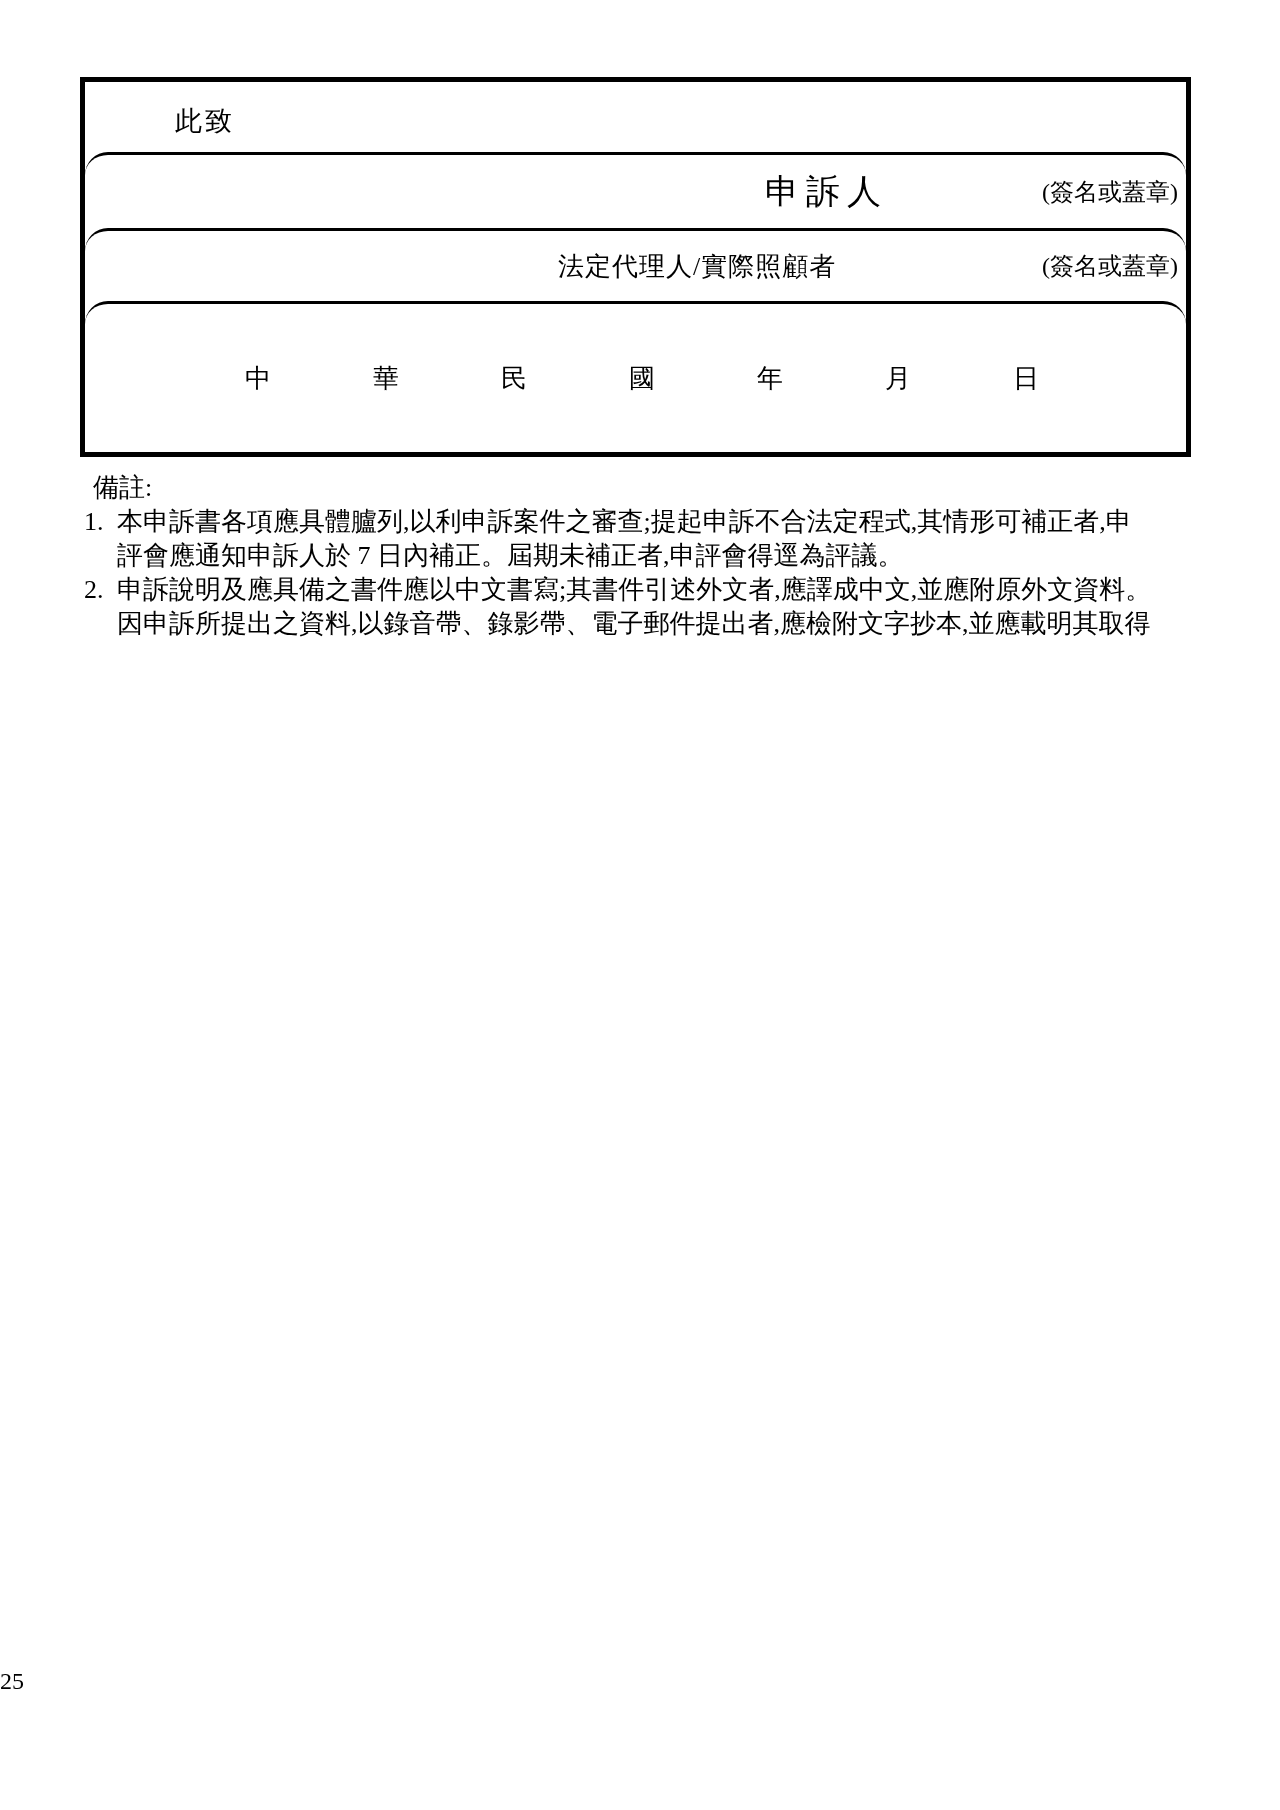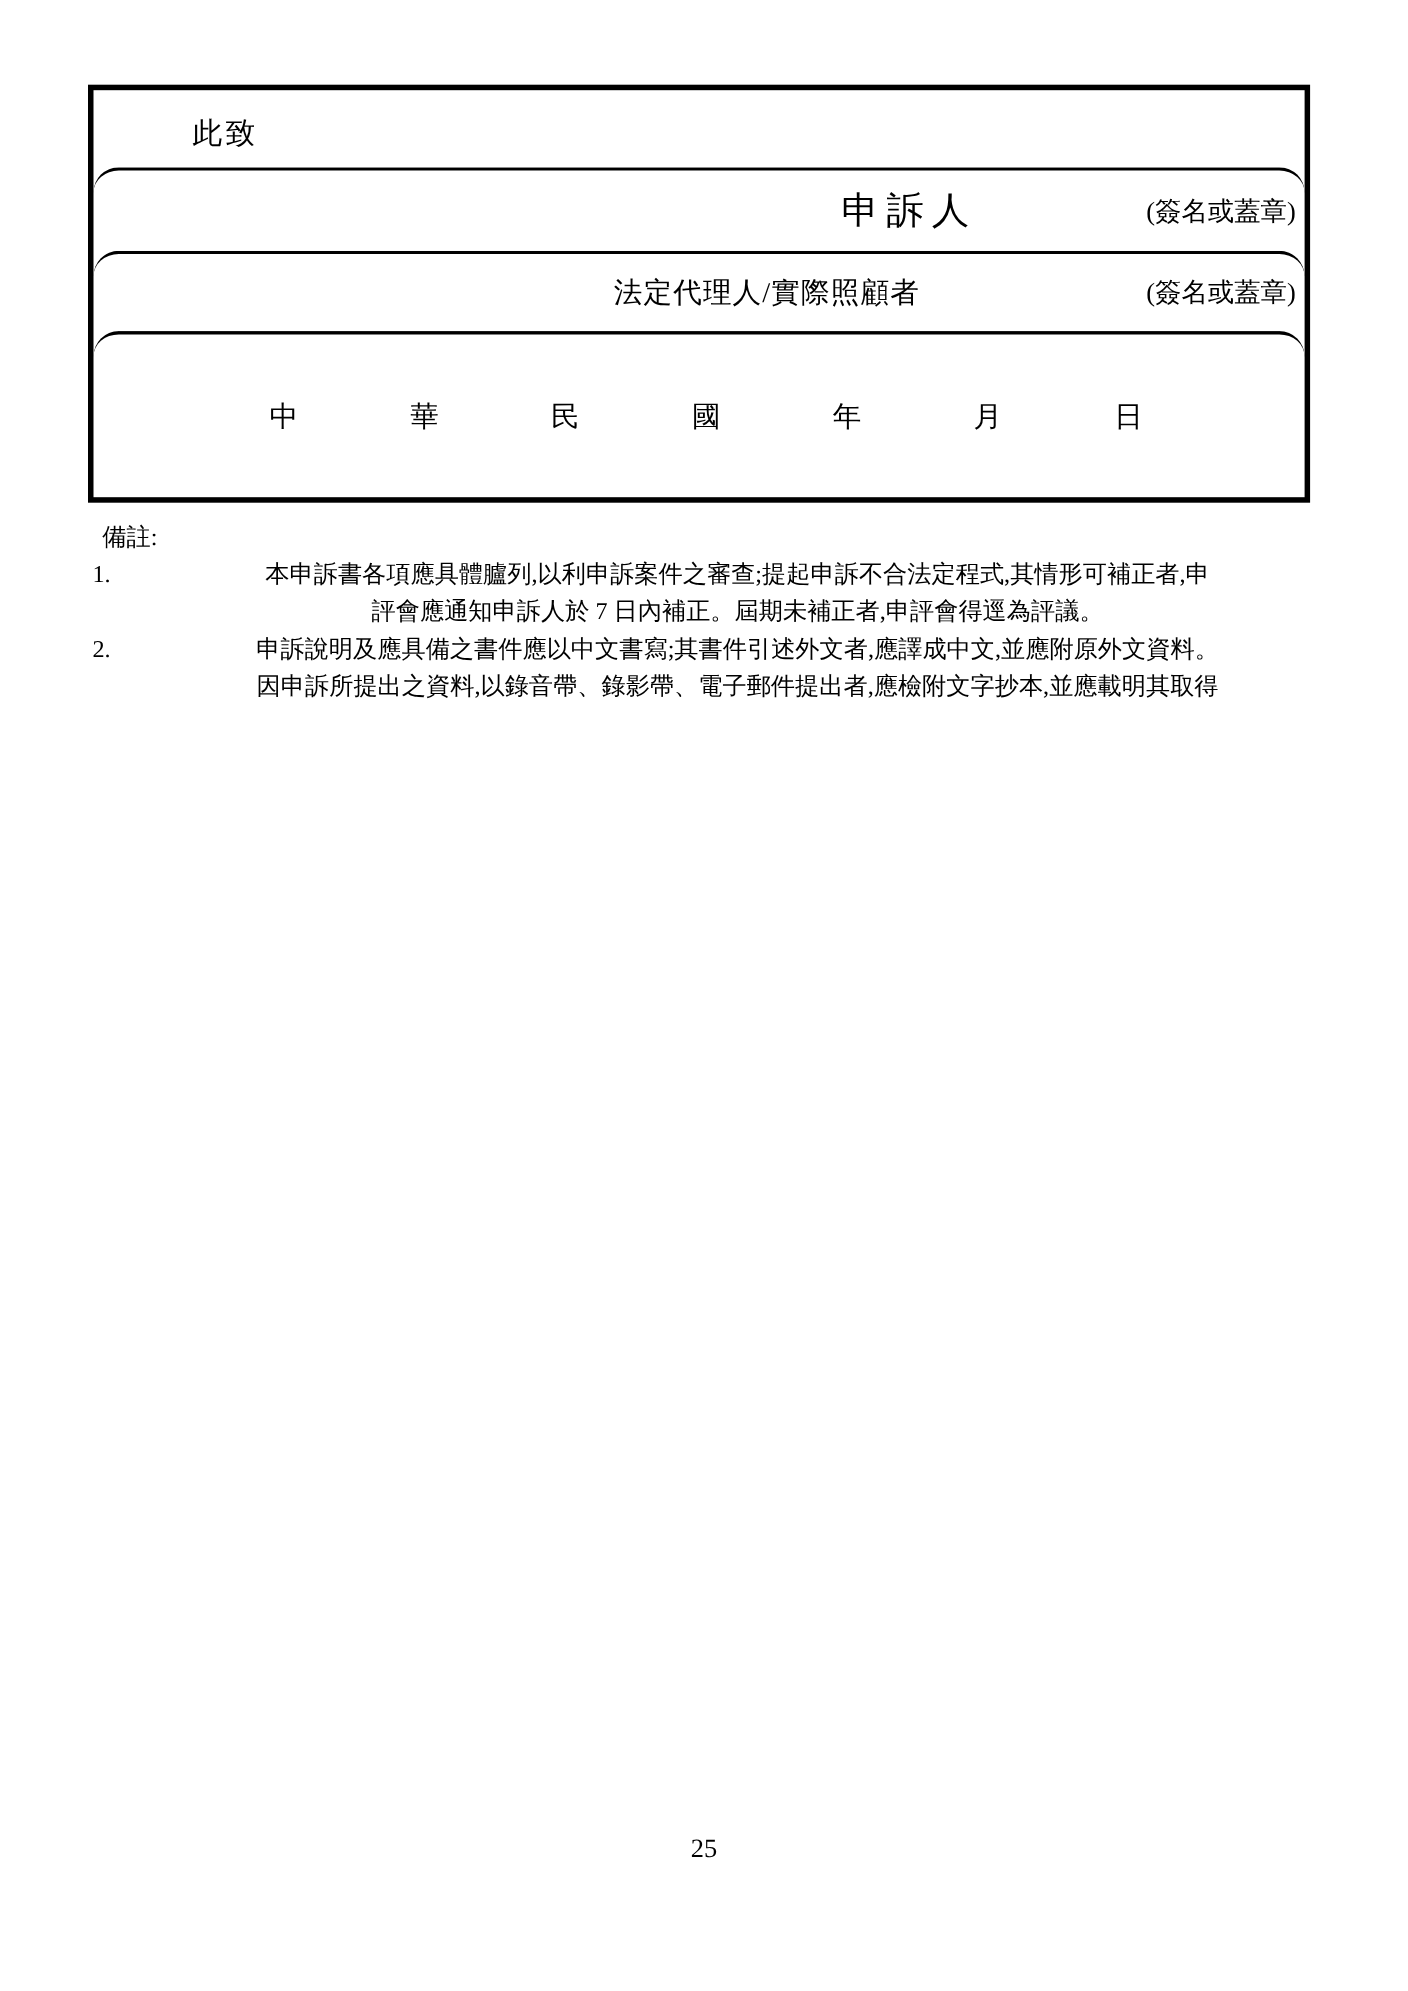--- a/index.html
+++ b/index.html
@@ -83,35 +83,34 @@
     font-size: 26px;
   }
   .date-char { display: inline-block; }
 
   
   .notes {
     position: absolute;
     left: 84px;
     top: 471px;
     width: 1140px;
-    font-size: 22px;
+    font-size: 26px;
     line-height: 34px;
   }
   .notes-heading { padding-left: 9px; white-space: nowrap; }
   .note-item { position: relative; padding-left: 33px; }
   .note-num { position: absolute; left: 0; top: 0; }
-  .note-line { display: block; white-space: nowrap; text-align: center; }
+  .note-line { display: block; white-space: nowrap; }
 
   
   .page-number {
     position: absolute;
     top: 1668px;
     left: 0;
     width: 100%;
-    text-align: center;
     font-size: 24px;
   }
 </style>
 </head>
 <body>
 
 <div class="form-table">
 
   <div class="trow row-addressee">
     <span>此致</span>

